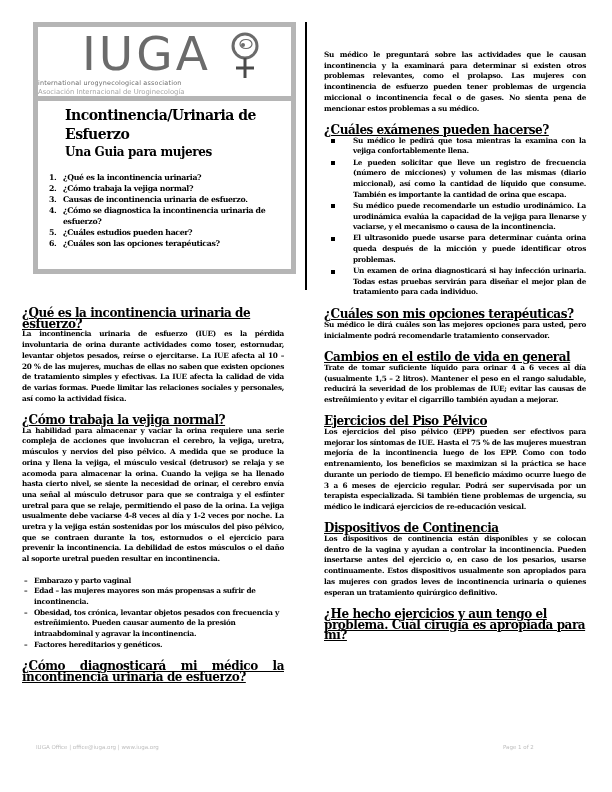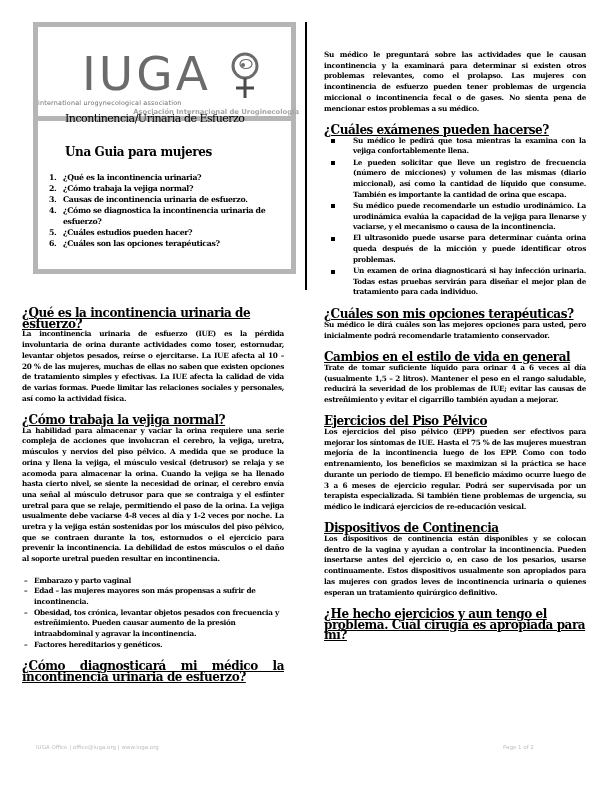--- a/index.html
+++ b/index.html
@@ -7,39 +7,38 @@
   body { position: relative; font-family: "DejaVu Serif", serif; color: #000; }
   .page { position: relative; width: 612px; height: 792px; }
 
   .header-box {
     position: absolute; left: 33px; top: 22px; width: 263px; height: 252px;
     border: 5px solid #b5b5b5; background: #fff;
   }
   .logo-area {
     position: absolute; left: 0; top: 0; width: 253px; height: 74px;
     border-bottom: 5px solid #b5b5b5;
-    margin-top: 20px;
   }
   .logo-word {
     position: absolute; left: 44px; top: 2px;
     font-family: "DejaVu Sans", sans-serif; font-size: 47px; font-weight: 400;
     color: #6b6b6b; letter-spacing: 3px; line-height: 50px;
   }
   .logo-symbol { position: absolute; left: 189px; top: 3px; width: 36px; height: 50px; }
   .logo-en {
     position: absolute; left: 0; width: 253px; top: 52px; text-align: left;
     font-family: "DejaVu Sans", sans-serif; font-size: 6.4px; color: #6b6b6b; letter-spacing: 0.2px;
   }
   .logo-es {
-    position: absolute; left: 8px; width: 253px; top: 61px; text-align: right;
-    font-family: "DejaVu Sans", sans-serif; font-size: 6.8px; color: #a5a5a5; font-weight: bold;
+    position: absolute; left: 0; width: 253px; top: 61px; text-align: left;
+    font-family: "DejaVu Sans", sans-serif; font-size: 6.8px; color: #a5a5a5;
   }
   .title {
     position: absolute; left: 27px; top: 79px; width: 225px;
-    font-family: "DejaVu Serif", serif; font-weight: normal; font-size: 11px; line-height: 25px;
+    font-family: "DejaVu Serif", serif; font-weight: bold; font-size: 14px; line-height: 19px;
     letter-spacing: -0.5px;
   }
   .subtitle {
     position: absolute; left: 27px; top: 118px;
     font-family: "DejaVu Serif", serif; font-weight: bold; font-size: 12px; letter-spacing: -0.4px;
   }
   .toc {
     position: absolute; left: 11px; top: 145px; width: 240px; list-style: none;
     font-family: "DejaVu Serif", serif; font-weight: bold; font-size: 7.8px; line-height: 11px; letter-spacing: -0.35px;
   }

